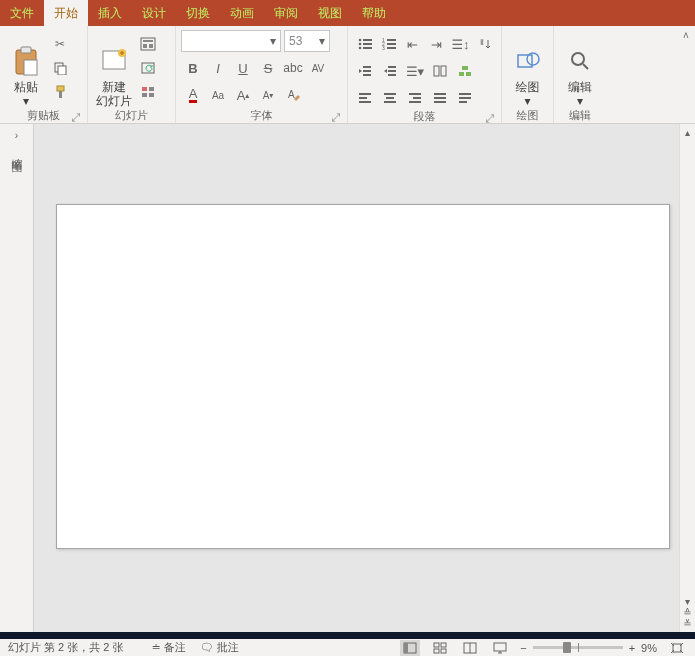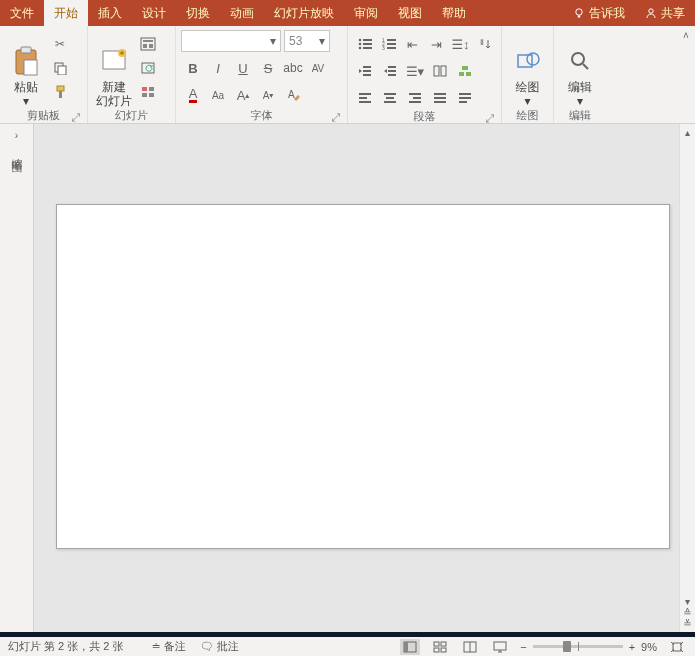--- a/index.html
+++ b/index.html
@@ -1,18 +1,18 @@
 <!DOCTYPE html>
 <html><head>
 <meta charset="utf-8">
 <style>
 *{margin:0;padding:0;box-sizing:border-box;font-family:"Microsoft YaHei","Segoe UI",sans-serif;user-select:none}
 body{width:695px;height:656px;background:#f3f2f1;display:flex;flex-direction:column;overflow:hidden;font-size:12px;color:#444}
 .tabbar{height:26px;background:#b7472a;display:flex;align-items:stretch}
-.tab{padding:0 10px;color:#fef9c3;font-size:12px;display:flex;align-items:center;cursor:pointer}
+.tab{padding:0 10px;color:#bef264;font-size:12px;display:flex;align-items:center;cursor:pointer}
 .tab.active{background:#f3f2f1;color:#a16207}
 .tab-right{margin-left:auto;display:flex}
 .tab-right .tab{gap:4px}
 .ribbon{height:98px;background:#f3f2f1;border-bottom:1px solid #d3d1cf;display:flex}
 .group{border-right:1px solid #e1dfdd;display:flex;flex-direction:column;padding:2px 5px 0}
 .group-body{flex:1;display:flex;align-items:flex-start;gap:2px;padding-top:2px}
 .group-label{height:16px;display:flex;align-items:center;justify-content:center;font-size:11px;color:#666;position:relative}
 .group-label .launcher{position:absolute;right:0;bottom:0;width:12px;height:12px;display:flex;align-items:center;justify-content:center;color:#888;cursor:pointer}
 .bigbtn{display:flex;flex-direction:column;align-items:center;justify-content:flex-end;width:42px;height:78px;cursor:pointer;gap:2px}
 .bigbtn .ico{height:34px;display:flex;align-items:center;justify-content:center}
@@ -25,64 +25,43 @@
 .frow{display:flex;gap:1px;margin-top:3px}
 .frow .b{width:24px;height:22px;display:flex;align-items:center;justify-content:center;cursor:pointer;color:#666;font-size:13px}
 .workspace{flex:1;display:flex;background:#e6e6e6;position:relative;overflow:hidden}
 .sidepanel{width:34px;background:#f3f2f1;border-right:1px solid #d3d1cf;display:flex;flex-direction:column;align-items:center;padding-top:6px;gap:8px}
 .collapse-arrow{color:#666;cursor:pointer;font-size:10px}
 .vtext{writing-mode:vertical-rl;font-size:11px;color:#666;letter-spacing:2px}
 .canvas-area{flex:1;position:relative}
 .slide{position:absolute;left:22px;top:80px;width:614px;height:345px;background:#fff;border:1px solid #a7a5a3;box-shadow:1px 1px 3px rgba(0,0,0,.15)}
 .vscroll{position:absolute;right:0;top:0;bottom:0;width:16px;background:#f3f2f1;border-left:1px solid #ddd;display:flex;flex-direction:column;align-items:center;justify-content:space-between;padding:3px 0}
 .scrchev{color:#666;font-size:10px;cursor:pointer}
-.statusbar{height:24px;border-top:5px solid #0f172a;background:#f3f2f1;display:flex;align-items:center;padding:0 8px;font-size:11px;color:#555;gap:14px}
+.statusbar{height:24px;border-top:7px solid #0f172a;background:#f3f2f1;display:flex;align-items:center;padding:0 8px;font-size:11px;color:#555;gap:14px}
 .sb-right{margin-left:auto;display:flex;align-items:center;gap:10px}
 .viewbtn{width:20px;height:16px;display:flex;align-items:center;justify-content:center;cursor:pointer;color:#666}
 .viewbtn.active{background:#d8d7d5}
 .zoom{display:flex;align-items:center;gap:6px}
 .zoomtrack{width:90px;height:3px;background:#c7c6c4;position:relative}
 .zoomtrack::before{content:"";position:absolute;left:50%;top:-3px;width:1px;height:9px;background:#888}
 .zoomthumb{position:absolute;top:-4px;width:8px;height:11px;background:#888;border-radius:1px}
 svg{display:block}
 </style>
 </head>
 <body>
 
 <div class="tabbar">
   <div class="tab">文件</div>
   <div class="tab active">开始</div>
   <div class="tab">插入</div>
   <div class="tab">设计</div>
   <div class="tab">切换</div>
   <div class="tab">动画</div>
-  <div class="tab">幻灯片放映</div>
   <div class="tab">审阅</div>
   <div class="tab">视图</div>
   <div class="tab">帮助</div>
-  <div class="tab-right">
-    <div class="tab">
-      <span>
-          <svg width="12" height="12" viewBox="0 0 12 12">
-            <circle cx="6" cy="5" r="3.2" fill="none" stroke="#fff" stroke-width="1"></circle>
-            <rect x="4.8" y="8.5" width="2.4" height="2" fill="#fff"></rect>
-          </svg>
-        </span>
-      <span>告诉我</span>
-    </div>
-    <div class="tab">
-      <span>
-          <svg width="12" height="12" viewBox="0 0 12 12">
-            <circle cx="6" cy="4" r="2.2" fill="none" stroke="#fff"></circle>
-            <path d="M2 11c0-2.3 1.8-4 4-4s4 1.7 4 4" fill="none" stroke="#fff"></path>
-          </svg>
-        </span>
-      <span>共享</span>
-    </div>
-  </div>
 </div>
 
 <div class="ribbon">
 
   <div class="group" style="width:88px">
     <div class="group-body">
       <div class="bigbtn">
         <span class="ico">
             <svg width="26" height="30" viewBox="0 0 26 30">
               <rect x="3" y="4" width="20" height="24" rx="2" fill="#d69a5a" stroke="#a06a30"></rect>

